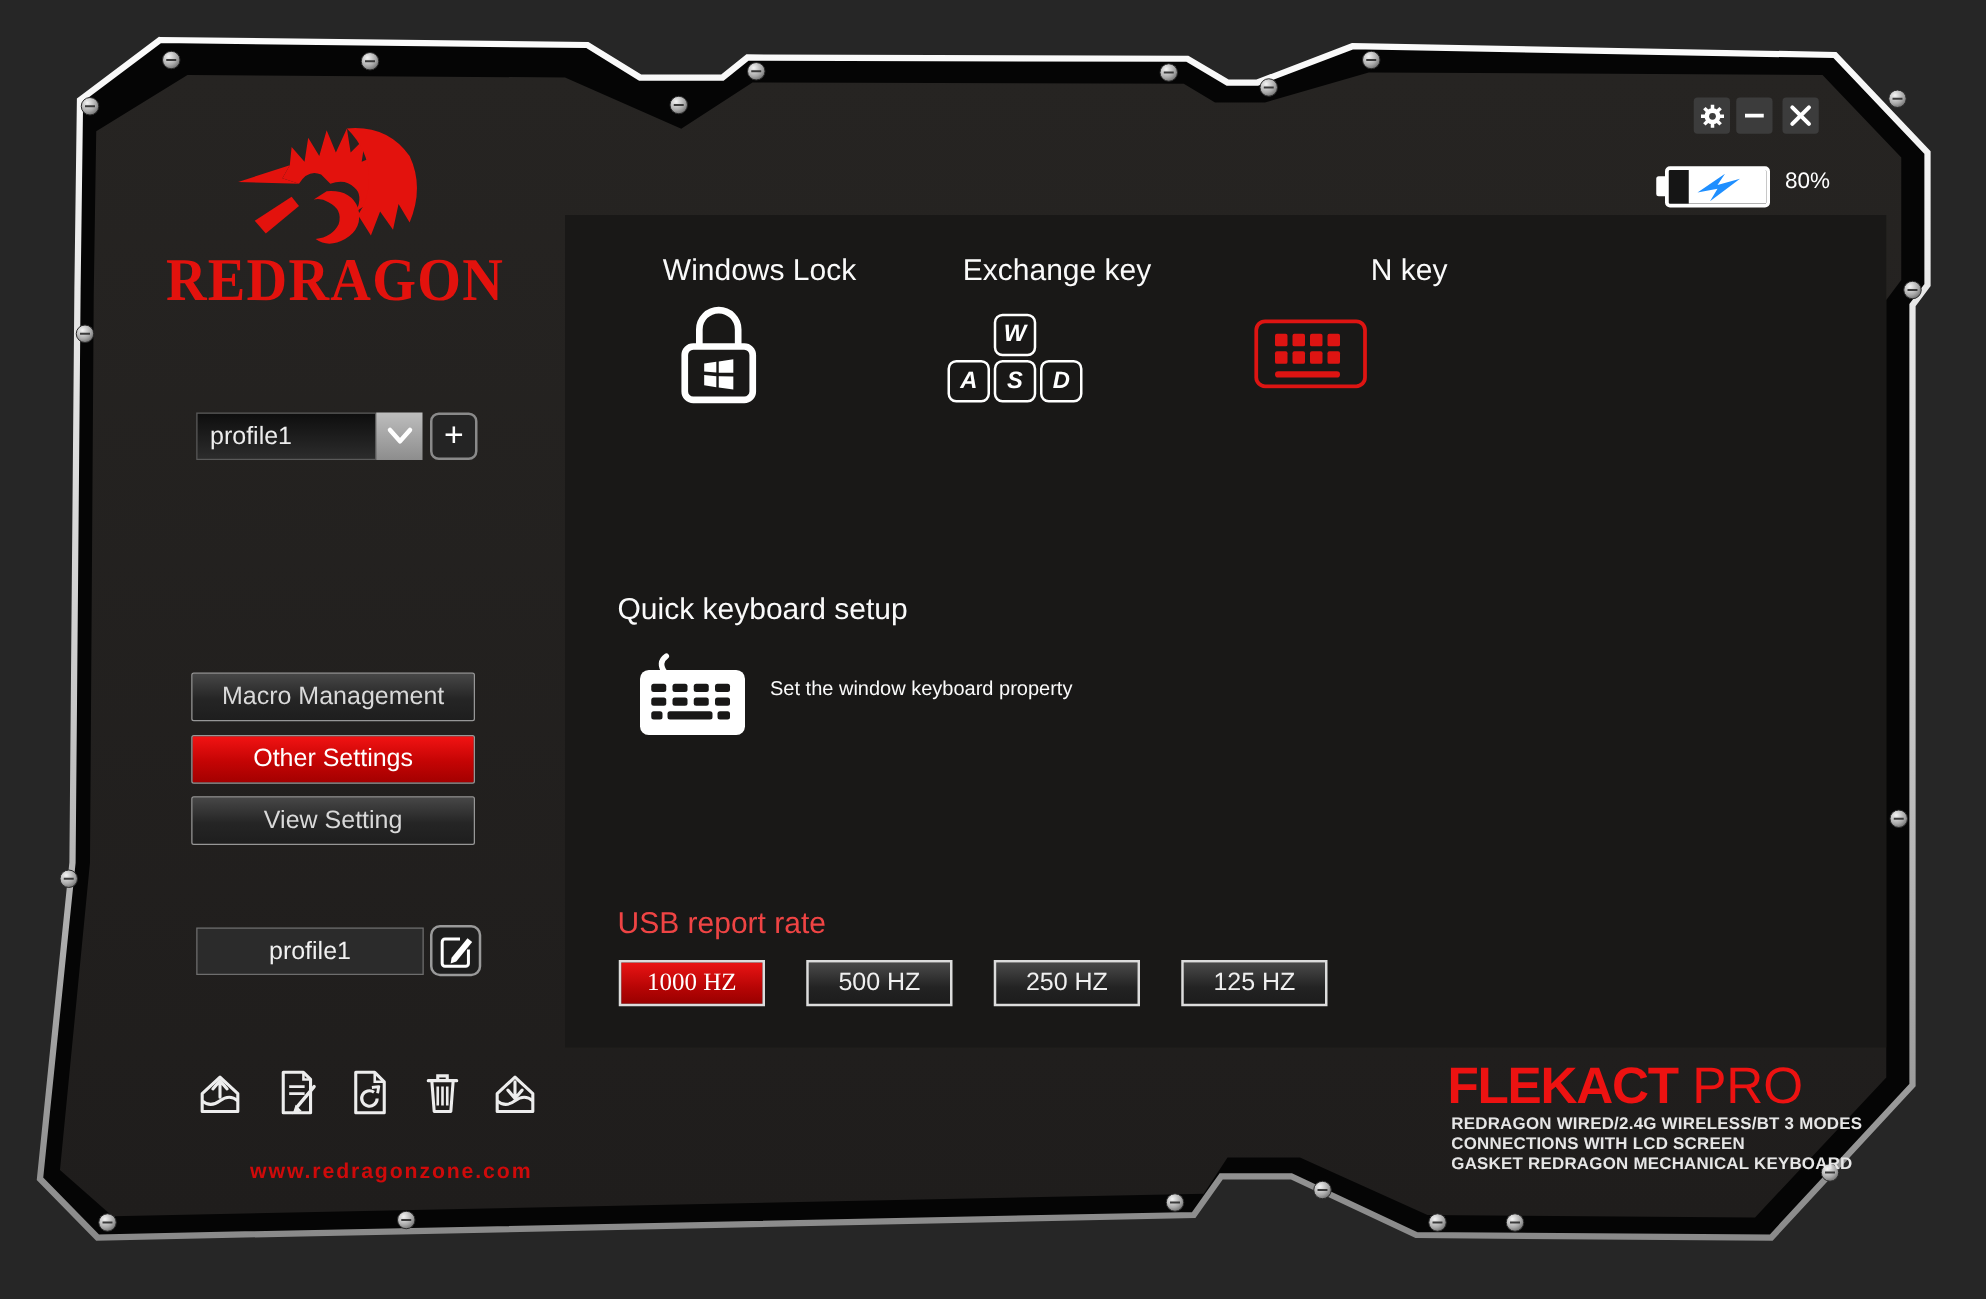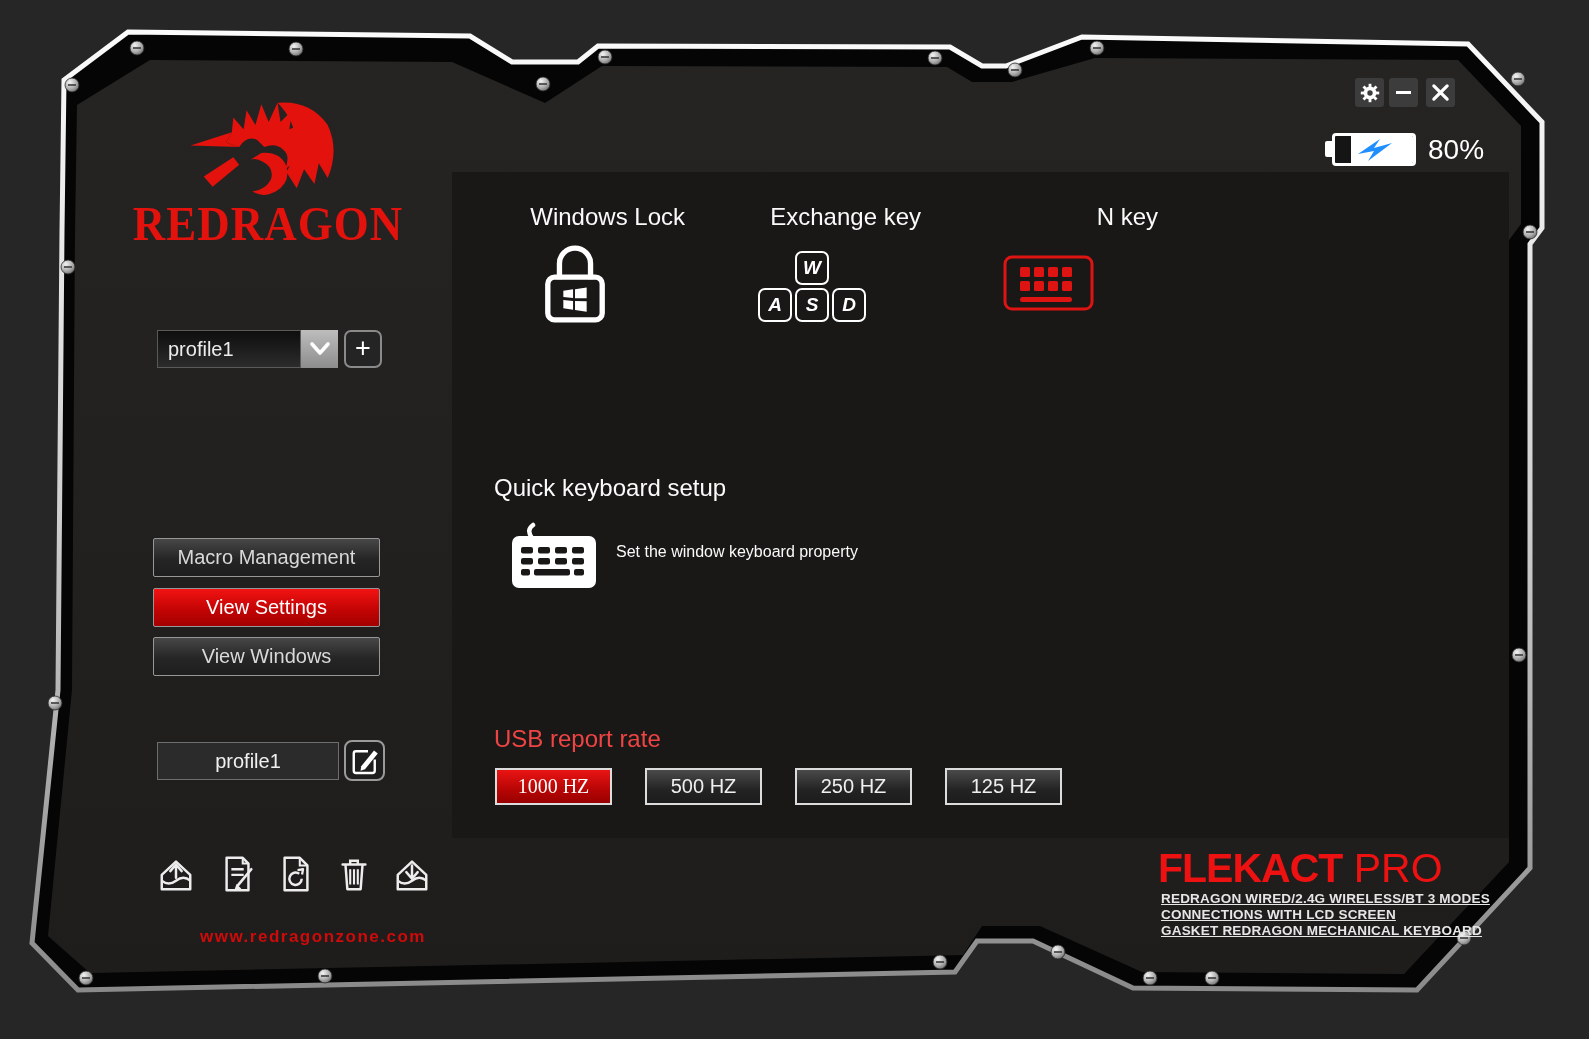--- a/index.html
+++ b/index.html
@@ -8,21 +8,21 @@
   #frame-svg{position:absolute;left:0;top:0;pointer-events:none;}
   .abs{position:absolute;}
   
   .tb-btn{position:absolute;width:29px;height:29px;top:78px;background:#3c3c3c;border-radius:3px;
           display:flex;align-items:center;justify-content:center;cursor:pointer;}
   #battery-body{position:absolute;left:1332px;top:133px;width:84px;height:33px;border:3px solid #fff;
                 border-radius:4px;background:#151515;box-sizing:border-box;overflow:hidden;}
   #battery-nub{position:absolute;left:1325px;top:141px;width:7px;height:16px;background:#fff;border-radius:2px 0 0 2px;}
   #battery-fill{position:absolute;right:0;top:0;height:100%;background:#fff;}
   #battery-bolt{position:absolute;left:18px;top:2px;}
-  #battery-percent{position:absolute;left:1428px;top:134px;font-size:28px;color:#fff;}
+  #battery-percent{position:absolute;left:1428px;top:134px;font-size:18px;color:#fff;}
   
   #brand{left:150px;top:88px;width:230px;height:118px;}
   #brand-text{left:118px;top:198px;width:300px;text-align:center;
               font-family:"Liberation Serif",serif;font-weight:bold;font-size:45px;color:#e3120d;
               letter-spacing:1px;transform:scaleY(1.08);}
   #profile-field{left:157px;top:330px;width:144px;height:38px;background:linear-gradient(#0e0e0e,#2c2c2c);
                  border:1px solid #5a5a5a;box-sizing:border-box;line-height:36px;padding-left:10px;
                  font-size:20px;color:#ececec;}
   #profile-chevron{left:301px;top:330px;width:37px;height:38px;background:linear-gradient(#bdbdbd,#8d8d8d);
                    display:flex;align-items:center;justify-content:center;cursor:pointer;}
@@ -47,21 +47,21 @@
   #quick-title{left:494px;top:474px;font-size:24px;color:#fafafa;}
   #quick-desc{left:616px;top:543px;font-size:16px;color:#fafafa;}
   #usb-label{left:494px;top:725px;font-size:24px;color:#ef4444;text-align:right;}
   .hz-btn{position:absolute;top:768px;width:117px;height:37px;border:2px solid #dcdcdc;box-sizing:border-box;
           background:linear-gradient(#4a4a4a,#232323 60%,#1c1c1c);color:#efefef;font-size:20px;
           display:flex;align-items:center;justify-content:center;cursor:pointer;}
   .hz-btn.active{background:linear-gradient(#ea1414,#b70505 60%,#990000);color:#fff;font-family:Liberation Serif, serif;}
   
   #product-title{left:1158px;top:845px;font-size:41px;font-weight:bold;color:#ed1211;letter-spacing:-1px;white-space:nowrap;text-align:right;}
   #product-title .thin{font-weight:normal;letter-spacing:0px;}
-  .tagline{position:absolute;left:1161px;font-size:13.5px;font-weight:bold;color:#e6e6e6;letter-spacing:0.2px;white-space:nowrap;text-decoration:underline;}
+  .tagline{position:absolute;left:1161px;font-size:13.5px;font-weight:bold;color:#e6e6e6;letter-spacing:0.2px;white-space:nowrap;}
 </style>
 </head>
 <body>
 
 <div id="stage">
 
   <svg id="frame-svg" width="1589" height="1039" viewBox="0 0 1589 1039">
     <defs>
       <linearGradient id="silver" x1="0" y1="0" x2="0" y2="1">
         <stop offset="0" stop-color="#fbfbfb"></stop>
@@ -186,22 +186,22 @@
 
   <div class="abs" id="profile-field">profile1</div>
   <div class="abs" id="profile-chevron">
     <svg width="22" height="16" viewBox="0 0 22 16">
       <polyline points="3,3 11,12 19,3" fill="none" stroke="#fff" stroke-width="3.6" stroke-linecap="round" stroke-linejoin="round"></polyline>
     </svg>
   </div>
   <div class="abs" id="profile-add">+</div>
 
   <div class="menu-btn" style="top:538px;">Macro Management</div>
-  <div class="menu-btn active" style="top:588px;">View Settings</div>
-  <div class="menu-btn" style="top:637px;">View Windows</div>
+  <div class="menu-btn active" style="top:588px;">Other Settings</div>
+  <div class="menu-btn" style="top:637px;">View Setting</div>
 
   <div class="abs" id="profile-name">profile1</div>
   <div class="abs" id="profile-edit">
     <svg width="30" height="30" viewBox="0 0 40 40">
       <path d="M33,18 V33 a3,3 0 0 1 -3,3 H8 a3,3 0 0 1 -3,-3 V10 a3,3 0 0 1 3,-3 H24" fill="none" stroke="#fff" stroke-width="3.2"></path>
       <path d="M15,27 L32,6 L37,10 L20,31 L14,33 Z" fill="#fff"></path>
     </svg>
   </div>
 
   <div class="io-btn" style="left:157px;">

